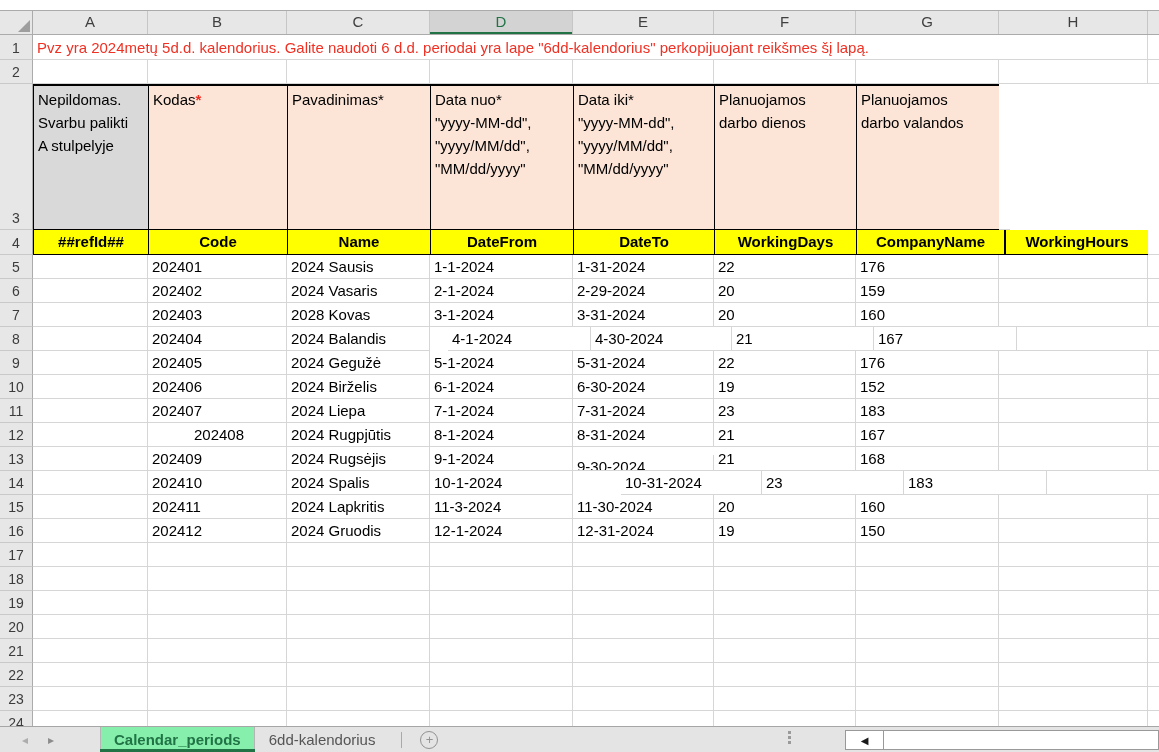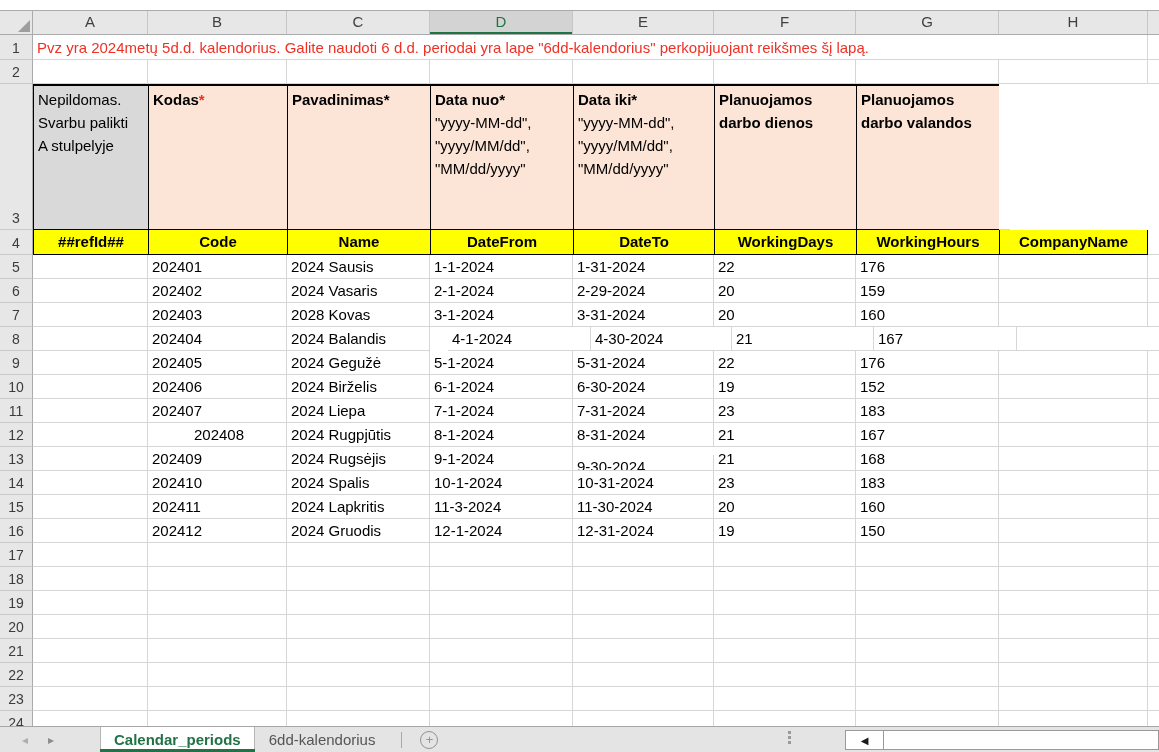--- a/index.html
+++ b/index.html
@@ -35,42 +35,42 @@
   .gl { border-right:1px solid #D6D6D6; border-bottom:1px solid #D6D6D6; }
   .sliver { border-right:none; }
   .note-cell { color:#EF3124; border-bottom:1px solid #D6D6D6;
     border-right:1px solid #D6D6D6; line-height:25px; }
 
   
   .desc { white-space:pre-line; line-height:23px; padding-top:2px;
     border-top:2px solid #000; border-left:1px solid #000;
     border-bottom:1px solid #000; }
   .desc.last { border-right:1px solid #000; }
-  .desc .t { font-weight:bold; white-space:pre-line; }
+  .desc .t { font-weight:normal; white-space:pre-line; }
   .desc .red { font-weight:bold; color:#EF3124; }
   .desc .b { white-space:pre-line; }
   .bg-gray { background:#D9D9D9; }
   .bg-peach { background:#FCE4D6; }
   .bg-light { background:#F2F2F2; }
 
   
   .fieldc { background:#FFFF00; font-weight:bold; text-align:center;
     padding-left:0; line-height:24px; border-left:1px solid #000;
     border-bottom:1px solid #000; }
   .fieldc.last { border-right:1px solid #000; }
 
   
   .tabbar { position:absolute; left:0; bottom:0; width:1159px; height:26px;
     background:#E4E4E4; border-top:1px solid #A6A6A6; display:flex;
     align-items:stretch; font-size:15px; }
   .navs { width:100px; flex:none; display:flex; align-items:center;
     padding-left:22px; gap:20px; font-size:12px; }
   .nav-l { color:#ADADAD; } .nav-r { color:#8C8C8C; }
   .tab { display:flex; align-items:center; padding:0 14px; white-space:nowrap; }
-  .tab.active { background:#ffffff; color:#217346; font-weight:bold;
+  .tab.active { background:#86efac; color:#217346; font-weight:bold;
     box-shadow:inset 0 -3px 0 #217346, inset 1px 0 0 #B5B5B5, inset -1px 0 0 #B5B5B5; }
   .tab.inactive { color:#555; }
   .tabsep { width:1px; background:#A9A9A9; height:16px; align-self:center;
     margin:0 10px 0 12px; }
   .addbtn { width:18px; height:18px; border:1px solid #929292; border-radius:50%;
     color:#929292; display:flex; align-items:center; justify-content:center;
     font-size:13px; line-height:1; align-self:center; margin-left:8px; }
   .splitter { position:absolute; left:786px; top:4px; width:6px;
     display:flex; flex-direction:column; gap:2px; align-items:center; }
   .splitter i { width:3px; height:3px; background:#9A9A9A; display:block; }
@@ -142,22 +142,22 @@
         <div class="cell gl sliver" style="width: 11px;"></div>
       </div>
       <div class="srow" style="height: 25px;">
         <div class="rowhdr">4</div>
         <div class="cell fieldc" style="width: 115px;">##refId##</div>
         <div class="cell fieldc" style="width: 139px;">Code</div>
         <div class="cell fieldc" style="width: 143px;">Name</div>
         <div class="cell fieldc" style="width: 143px;">DateFrom</div>
         <div class="cell fieldc" style="width: 141px;">DateTo</div>
         <div class="cell fieldc" style="width: 142px;">WorkingDays</div>
+        <div class="cell fieldc last" style="width: 149px;">CompanyName</div>
         <div class="cell fieldc" style="width: 143px;">WorkingHours</div>
-        <div class="cell fieldc last" style="width: 149px;">CompanyName</div>
         <div class="cell gl sliver" style="width: 11px;"></div>
       </div>
       <div class="srow" style="height: 24px;">
         <div class="rowhdr">5</div>
         <div class="cell gl" style="width: 115px;"></div>
         <div class="cell gl" style="width: 139px;">202401</div>
         <div class="cell gl" style="width: 143px;">2024 Sausis</div>
         <div class="cell gl" style="width: 143px;">1-1-2024</div>
         <div class="cell gl" style="width: 141px;">1-31-2024</div>
         <div class="cell gl" style="width: 142px;">22</div>
@@ -260,21 +260,21 @@
         <div class="cell gl" style="width: 143px;">168</div>
         <div class="cell gl" style="width: 149px;"></div>
         <div class="cell gl sliver" style="width: 11px;"></div>
       </div>
       <div class="srow" style="height: 24px;">
         <div class="rowhdr">14</div>
         <div class="cell gl" style="width: 115px;"></div>
         <div class="cell gl" style="width: 139px;">202410</div>
         <div class="cell gl" style="width: 143px;">2024 Spalis</div>
         <div class="cell gl" style="width: 143px;">10-1-2024</div>
-        <div class="cell gl" style="width: 141px;">10-31-2024</div>
+        <div class="cell gl" style="width: 141px; margin-left: 48px;">10-31-2024</div>
         <div class="cell gl" style="width: 142px;">23</div>
         <div class="cell gl" style="width: 143px;">183</div>
         <div class="cell gl" style="width: 149px;"></div>
         <div class="cell gl sliver" style="width: 11px;"></div>
       </div>
       <div class="srow" style="height: 24px;">
         <div class="rowhdr">15</div>
         <div class="cell gl" style="width: 115px;"></div>
         <div class="cell gl" style="width: 139px;">202411</div>
         <div class="cell gl" style="width: 143px;">2024 Lapkritis</div>

